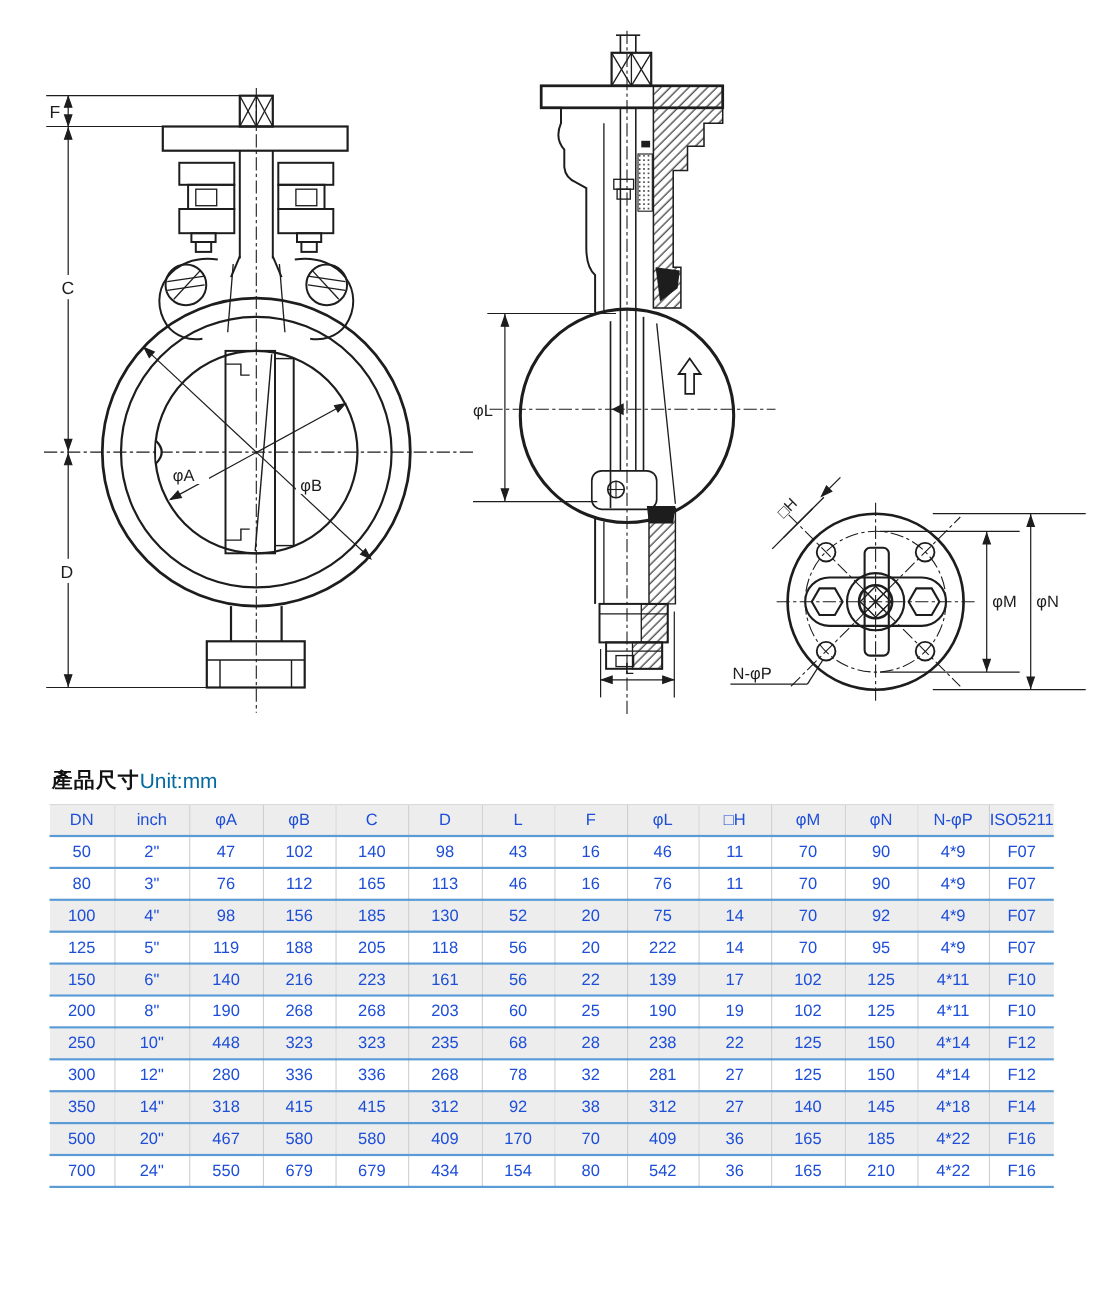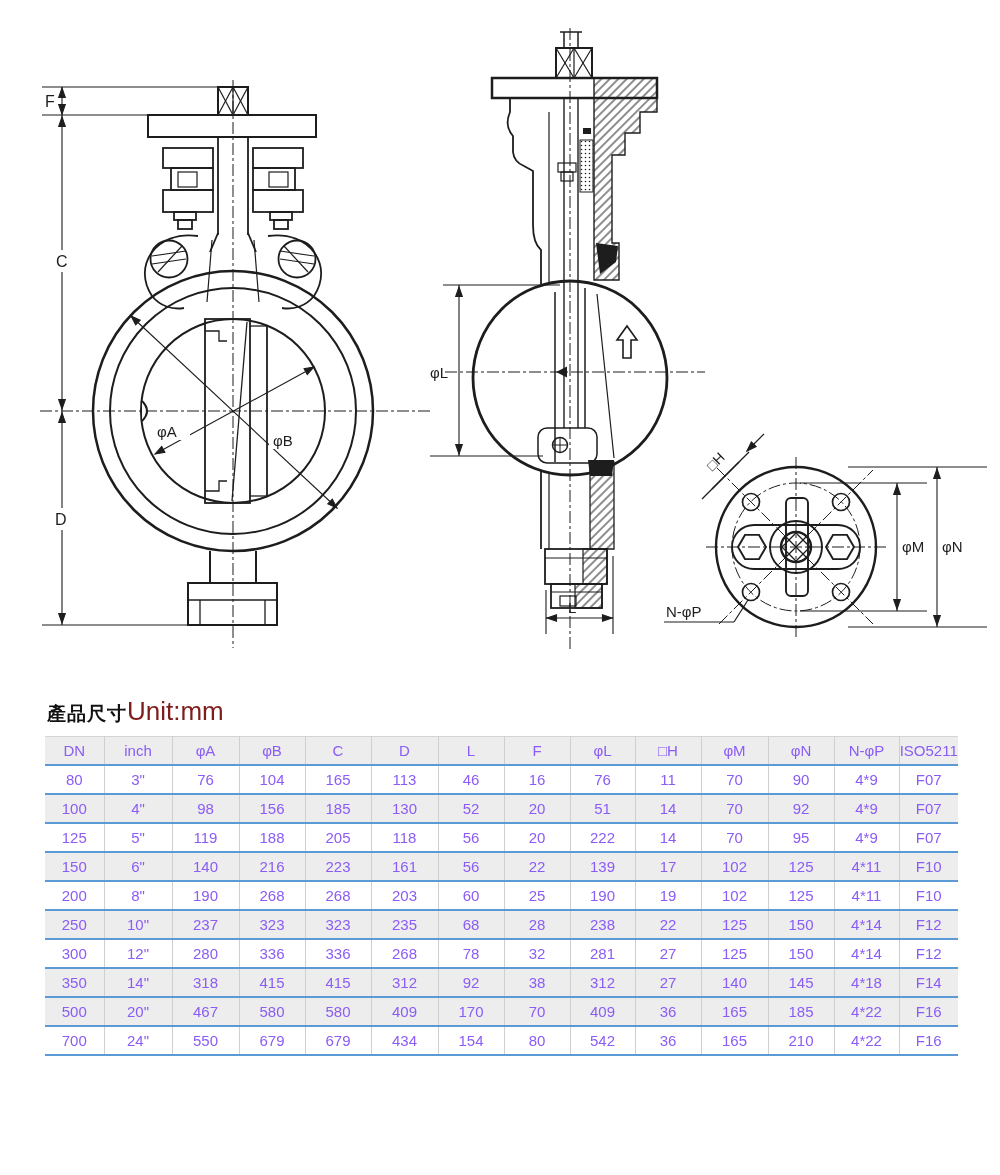--- a/index.html
+++ b/index.html
@@ -3,22 +3,22 @@
 <meta charset="utf-8">
 <style>
   html,body{margin:0;padding:0;background:#fff;}
   body{width:1000px;height:1175px;position:relative;font-family:"Liberation Sans",sans-serif;}
   .page{position:absolute;inset:0;background:#fff;overflow:hidden;}
   svg text{font-family:"Liberation Sans",sans-serif;fill:#1d1d1d;}
 
   .table-wrap{position:absolute;left:45px;top:696px;width:913px;}
   .table-title-row{display:flex;align-items:flex-end;margin:0 2px 9px 2px;}
   .tbl-title{font-size:19px;font-weight:bold;color:#111;letter-spacing:1px;}
-  .tbl-unit{font-size:26px;color:#7f1d1d;}
-  table{border-collapse:collapse;table-layout:fixed;width:913px;font-size:15px;color:#8b5cf6;}
+  .tbl-unit{font-size:19px;color:#0369a1;}
+  table{border-collapse:collapse;table-layout:fixed;width:913px;font-size:15px;color:#1d4ed8;}
   thead tr{background:#ededed;border-top:1px solid #d5d5d5;}
   tbody tr{background:#ffffff;}
   tbody tr.alt{background:#ededed;}
   tr{border-bottom:2px solid #5b9bd5;}
   th,td{height:27px;padding:0;text-align:center;font-weight:normal;border-left:1px solid #cfcfcf;overflow:hidden;white-space:nowrap;}
   th:first-child,td:first-child{border-left:none;}
 </style>
 </head>
 <body>
 
@@ -330,45 +330,61 @@
             <th>φL</th>
             <th>□H</th>
             <th>φM</th>
             <th>φN</th>
             <th>N-φP</th>
             <th>ISO5211</th>
           </tr>
     </thead>
     <tbody>
           <tr>
+            <td>50</td>
+            <td>2"</td>
+            <td>47</td>
+            <td>102</td>
+            <td>140</td>
+            <td>98</td>
+            <td>43</td>
+            <td>16</td>
+            <td>46</td>
+            <td>11</td>
+            <td>70</td>
+            <td>90</td>
+            <td>4*9</td>
+            <td>F07</td>
+          </tr>
+          <tr>
             <td>80</td>
             <td>3"</td>
             <td>76</td>
-            <td>104</td>
+            <td>112</td>
             <td>165</td>
             <td>113</td>
             <td>46</td>
             <td>16</td>
             <td>76</td>
             <td>11</td>
             <td>70</td>
             <td>90</td>
             <td>4*9</td>
             <td>F07</td>
           </tr>
           <tr class="alt">
             <td>100</td>
             <td>4"</td>
             <td>98</td>
             <td>156</td>
             <td>185</td>
             <td>130</td>
             <td>52</td>
             <td>20</td>
-            <td>51</td>
+            <td>75</td>
             <td>14</td>
             <td>70</td>
             <td>92</td>
             <td>4*9</td>
             <td>F07</td>
           </tr>
           <tr>
             <td>125</td>
             <td>5"</td>
             <td>119</td>
@@ -412,21 +428,21 @@
             <td>190</td>
             <td>19</td>
             <td>102</td>
             <td>125</td>
             <td>4*11</td>
             <td>F10</td>
           </tr>
           <tr class="alt">
             <td>250</td>
             <td>10"</td>
-            <td>237</td>
+            <td>448</td>
             <td>323</td>
             <td>323</td>
             <td>235</td>
             <td>68</td>
             <td>28</td>
             <td>238</td>
             <td>22</td>
             <td>125</td>
             <td>150</td>
             <td>4*14</td>

